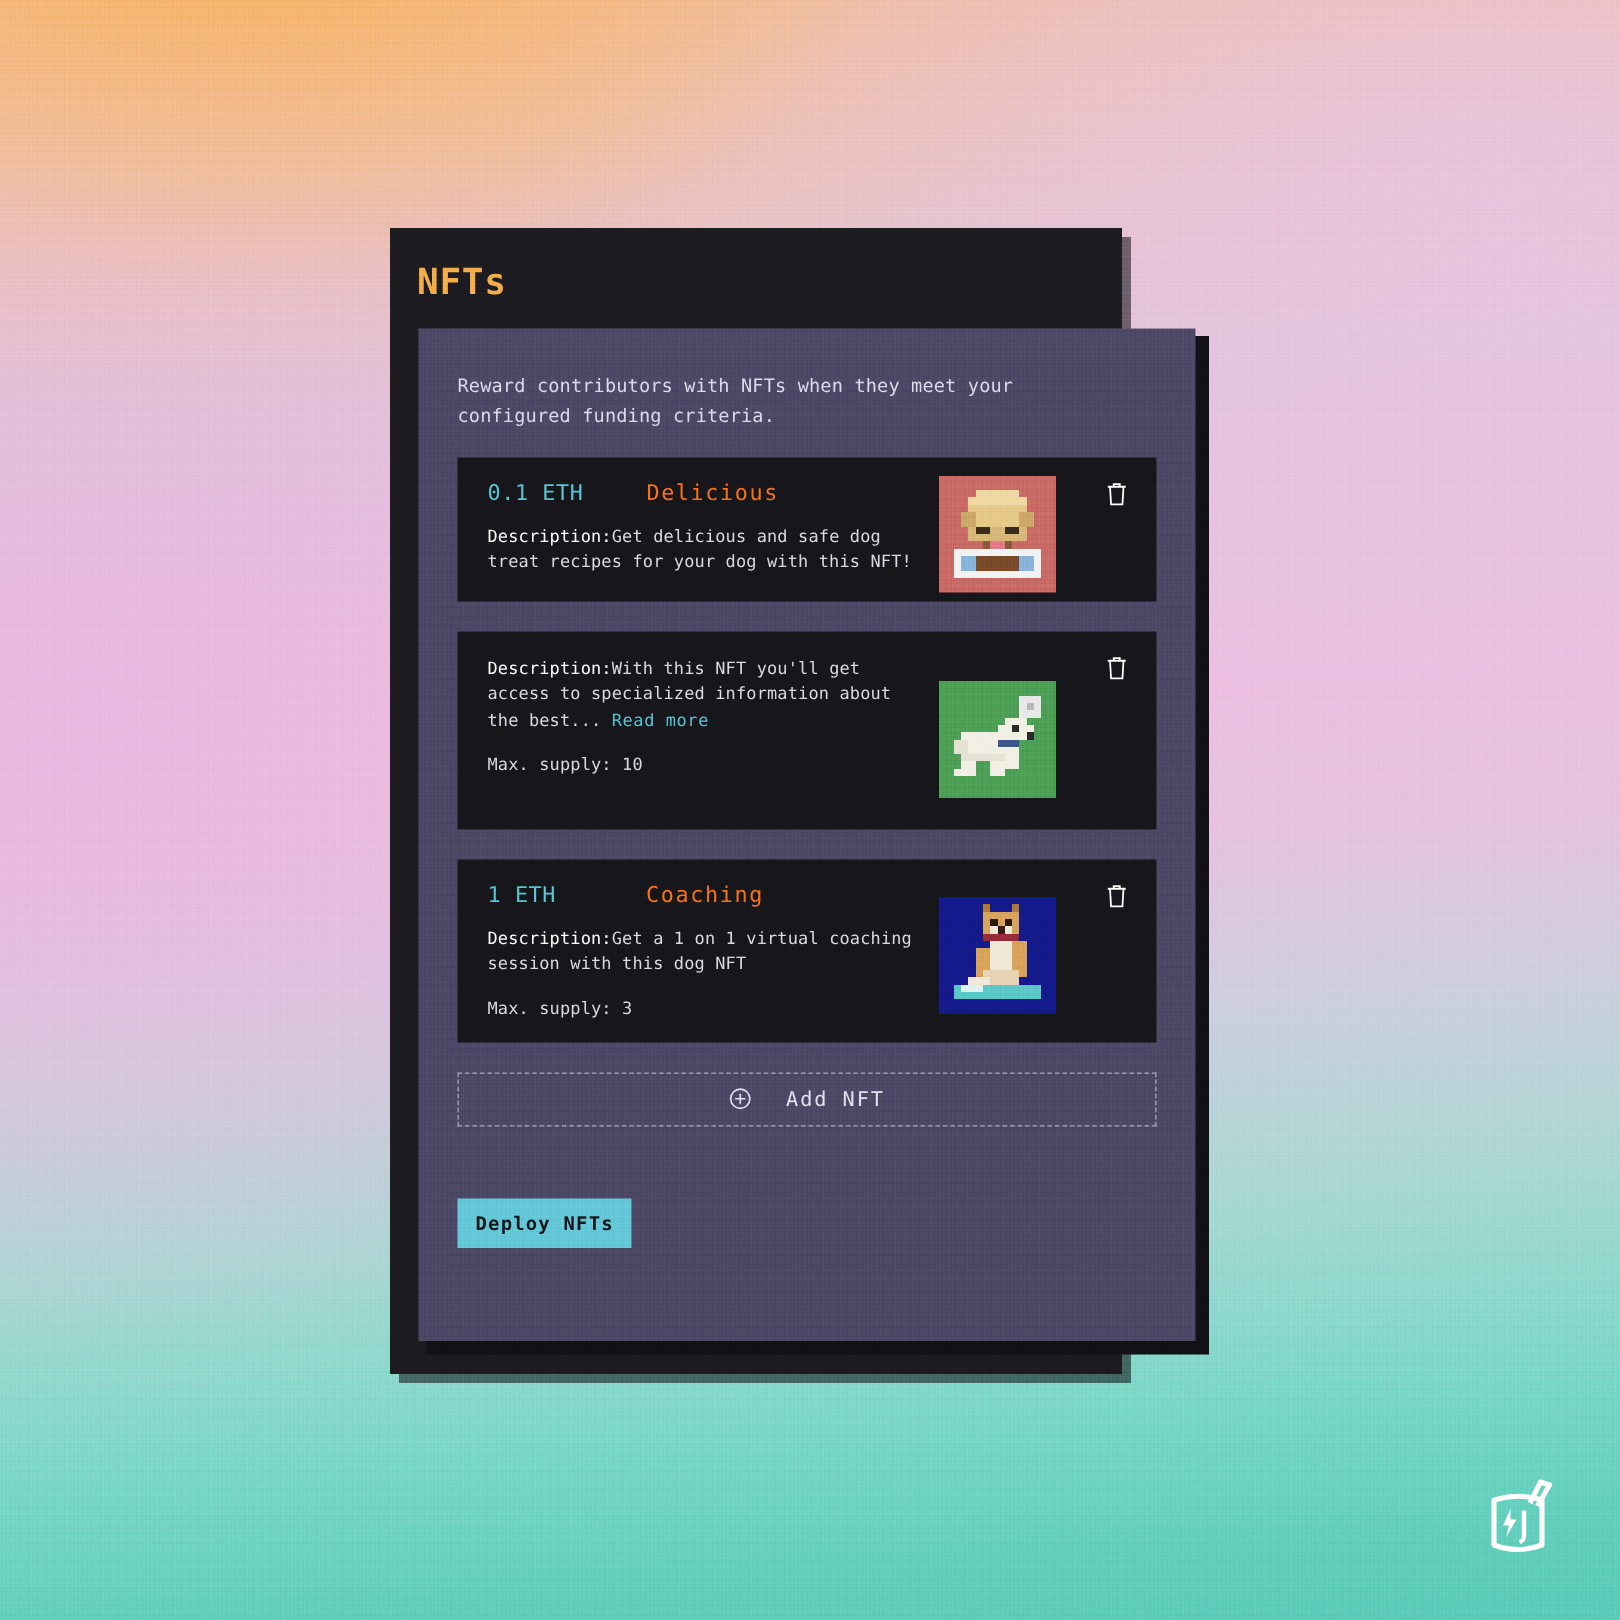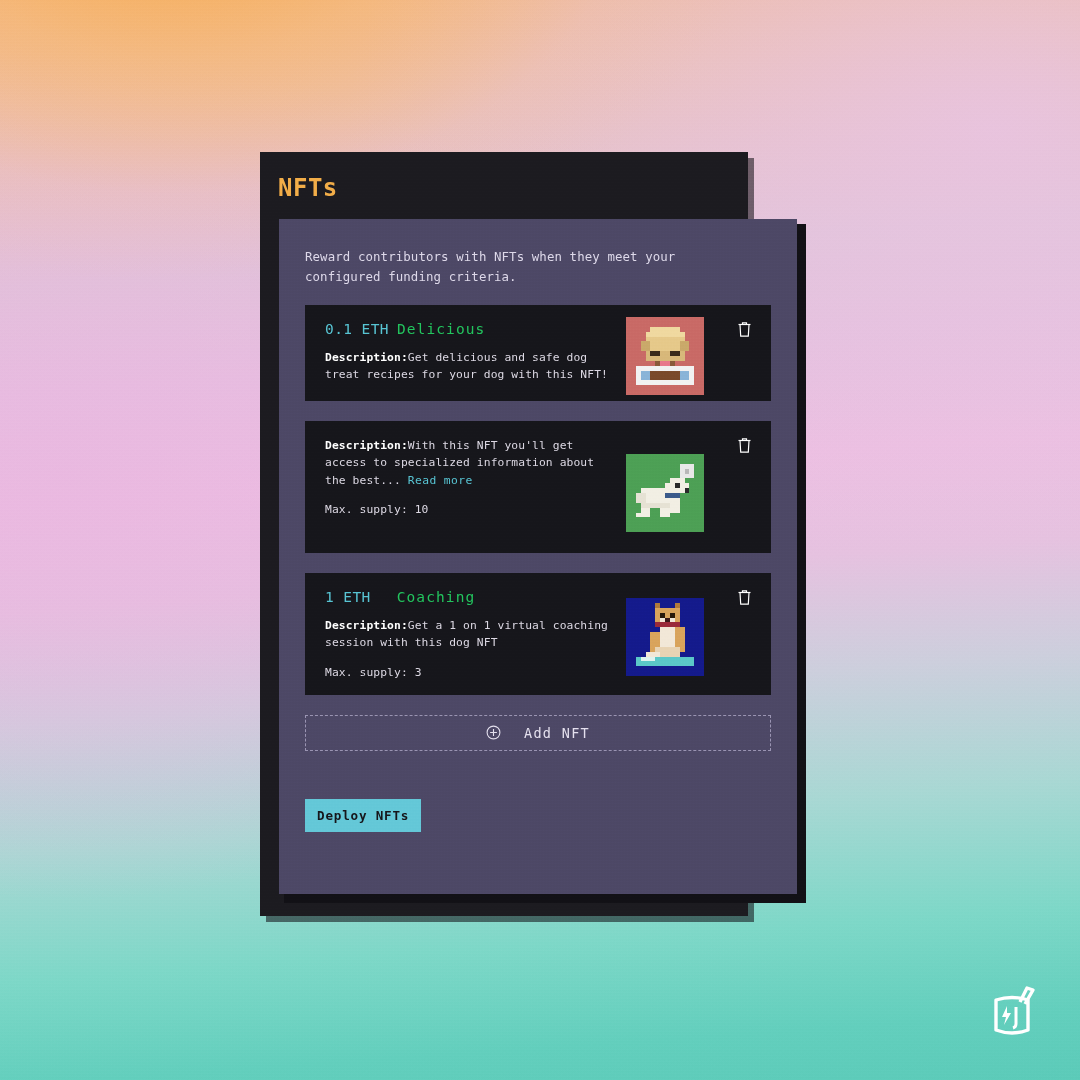--- a/index.html
+++ b/index.html
@@ -114,45 +114,45 @@
   .nft-card {
     position: relative;
     background: #16161b;
     padding: 16px 18px 16px 20px;
     margin-bottom: 20px;
     min-height: 96px;
   }
   .nft-head {
     display: flex;
     align-items: baseline;
-    gap: 8px;
+    gap: 42px;
     margin-bottom: 12px;
   }
   .nft-price {
     color: #58c5d4;
     font-size: 14.5px;
     letter-spacing: 0.4px;
     white-space: nowrap;
   }
   .nft-name {
-    color: #22c55e;
+    color: #f97316;
     font-size: 14.5px;
     letter-spacing: 1.1px;
     white-space: nowrap;
   }
   .nft-body {
     max-width: 290px;
   }
   .nft-desc {
     color: #ddd9e4;
     font-size: 11.3px;
     line-height: 1.52;
     letter-spacing: 0.1px;
   }
-  .nft-desc b { font-weight: bold; color: #ffffff; }
+  .nft-desc b { font-weight: normal; color: #ffffff; }
   .read-more {
     color: #58c5d4;
     cursor: pointer;
     letter-spacing: 0.4px;
   }
   .nft-supply {
     color: #ddd9e4;
     font-size: 11.3px;
     margin-top: 14px;
     letter-spacing: 0.1px;

